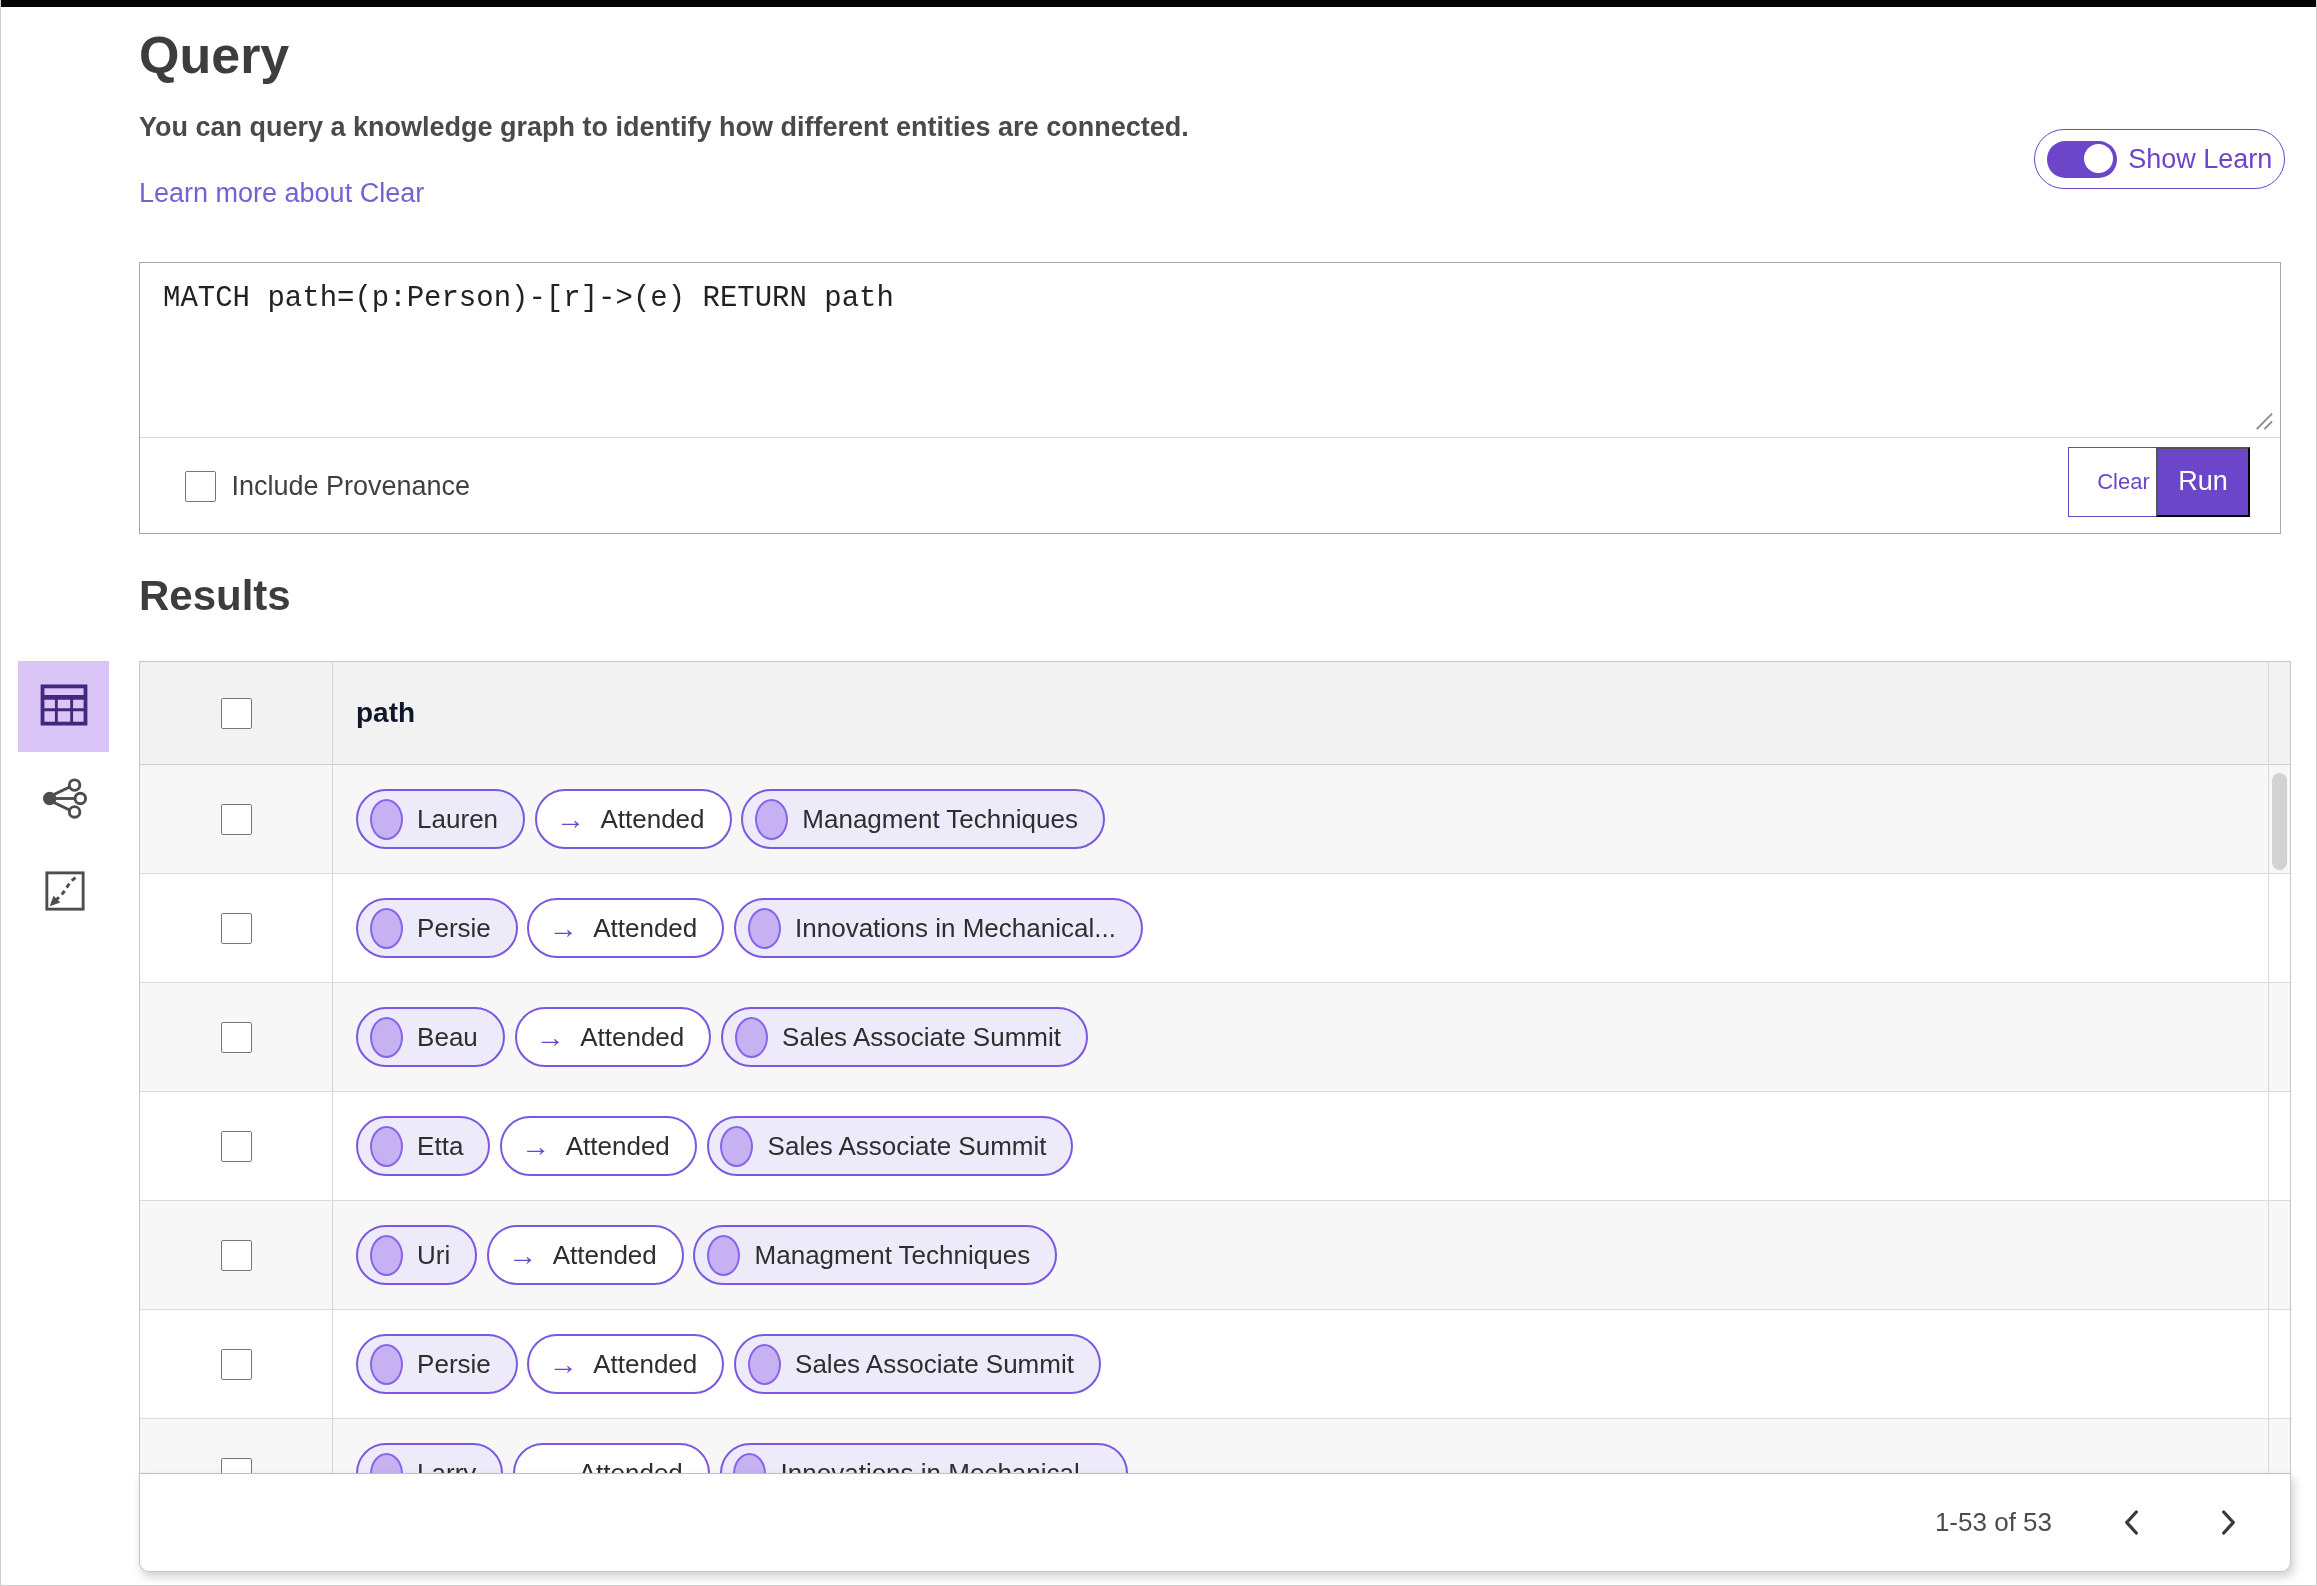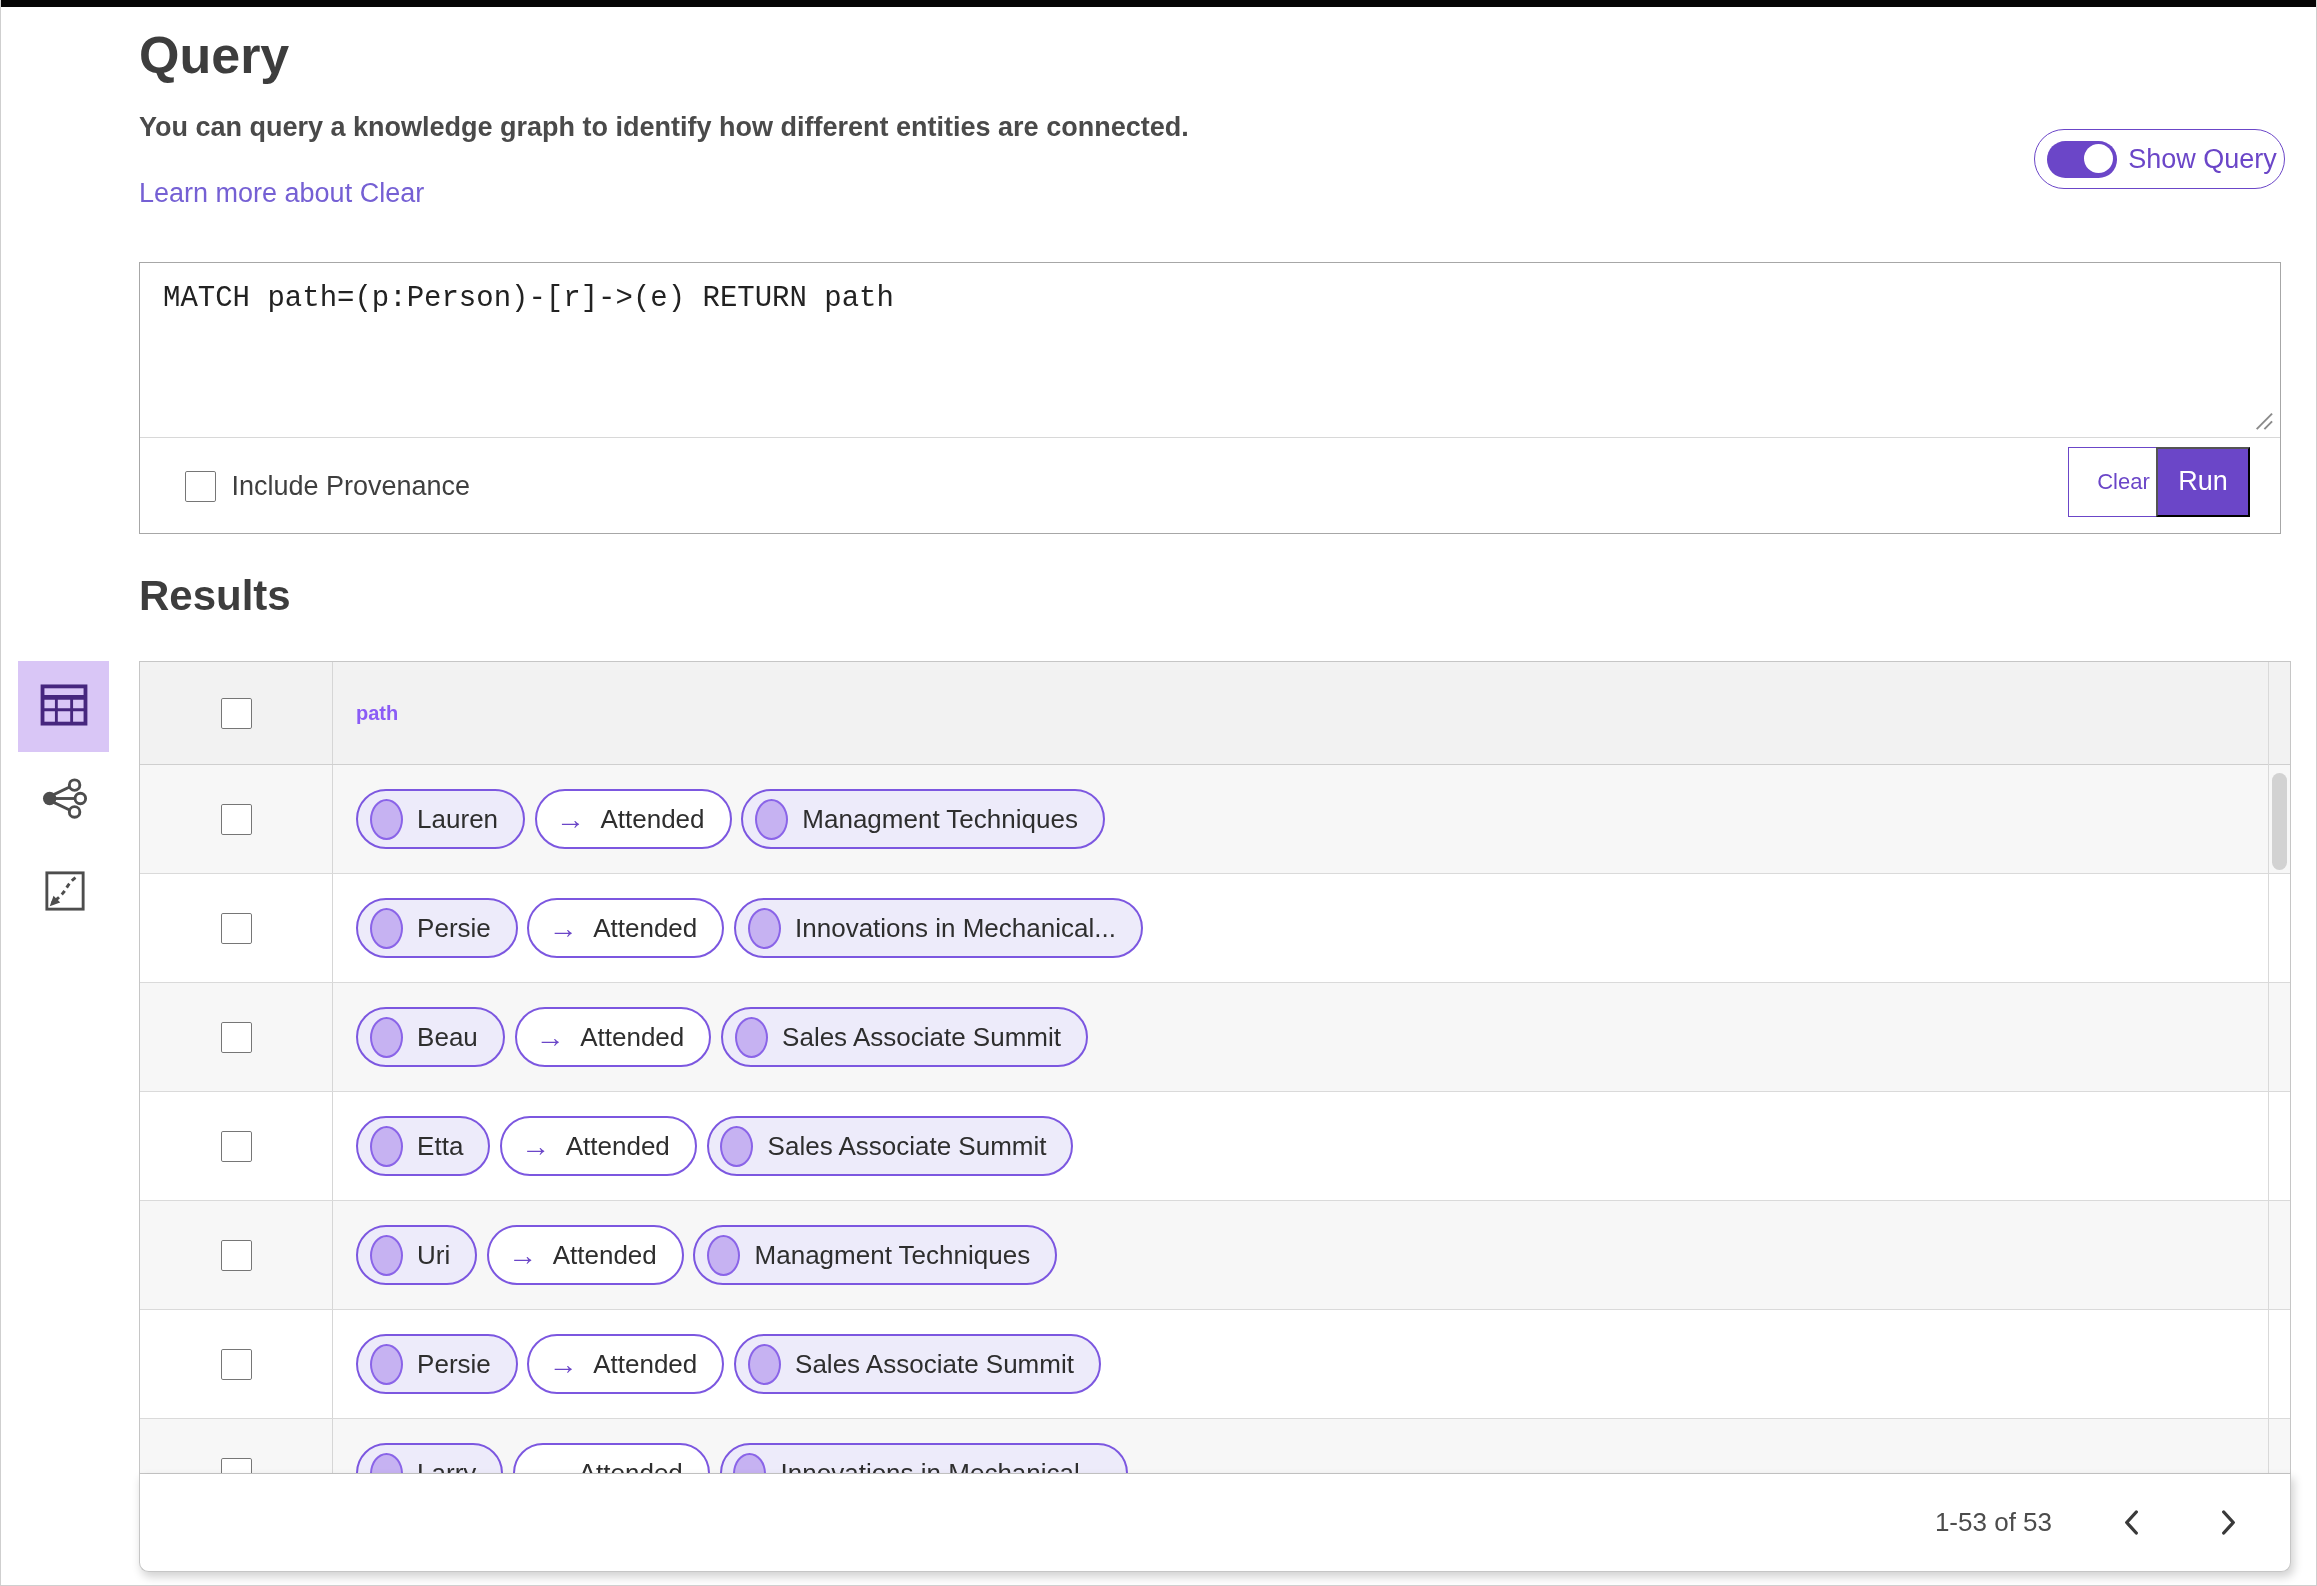--- a/index.html
+++ b/index.html
@@ -73,21 +73,21 @@
   }
   #table-card::after{ 
     content:"";position:absolute;right:21px;top:0;bottom:0;width:1px;background:#d9d9d9;
   }
   .thead{height:102px;background:#f2f2f2;border-bottom:1px solid #cfcfcf;display:flex;}
   .trow{height:109px;display:flex;border-bottom:1px solid #dadada;box-sizing:border-box;}
   .trow.odd{background:#f7f7f7;}
   .trow.even{background:#ffffff;}
   .col-check{width:193px;flex:none;display:flex;align-items:center;justify-content:center;border-right:1px solid #d6d6d6;box-sizing:border-box;}
   .col-path{flex:1;display:flex;align-items:center;padding-left:23px;gap:9.7px;overflow:hidden;}
-  #col-header-path{font-size:20px;font-weight:bold;color:#8b5cf6;}
+  #col-header-path{font-size:28px;font-weight:bold;color:#0f172a;}
   #scroll-thumb{position:absolute;right:2.9px;top:111px;width:15.4px;height:97px;border-radius:7.7px;background:#d2d2d2;cursor:pointer;}
 
   .pill{
     display:inline-flex;align-items:center;height:60px;box-sizing:border-box;
     border:2.9px solid var(--pillborder);border-radius:33px;font-size:26px;color:#2e2e2e;
     white-space:nowrap;cursor:pointer;flex:none;
   }
   .pill.node{background:var(--nodebg);padding:0 25px 0 11.6px;gap:14.5px;}
   .pill.edge{background:#fff;padding:0 25px 0 19.3px;gap:15.4px;}
   .dot{width:33px;height:41px;border-radius:50%;background:var(--dotfill);border:2.9px solid #8a64e8;box-sizing:border-box;flex:none;}
@@ -109,21 +109,21 @@
   <div id="topbar" class="abs"></div>
 
   <div id="page-title" class="abs">Query</div>
   <div id="page-desc" class="abs">You can query a knowledge graph to identify how different entities are connected.</div>
   <a id="learn-link" class="abs">Learn more about Clear</a>
 
   <div id="show-query-toggle" class="abs">
     <span id="toggle-track">
         <span id="toggle-knob"></span>
       </span>
-    <span id="toggle-label">Show Query</span>
+    <span id="toggle-label">Show Learn</span>
   </div>
 
   <div id="query-box" class="abs">
     <div id="query-text">MATCH path=(p:Person)-[r]-&gt;(e) RETURN path</div>
     <div id="query-sep"></div>
     <div id="resize-handle">
       <svg width="25" height="25" viewBox="0 0 26 26">
         <line x1="8" y1="24" x2="24" y2="8" stroke="#8a8a8a" stroke-width="2"></line>
         <line x1="16" y1="24" x2="24" y2="16" stroke="#8a8a8a" stroke-width="2"></line>
       </svg>

